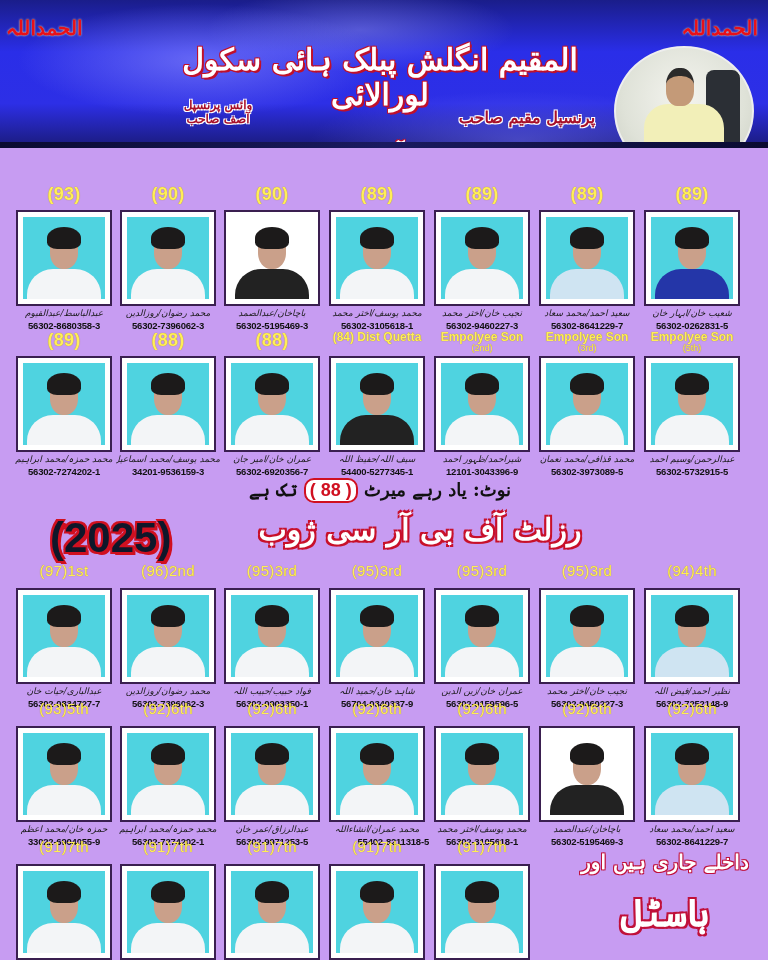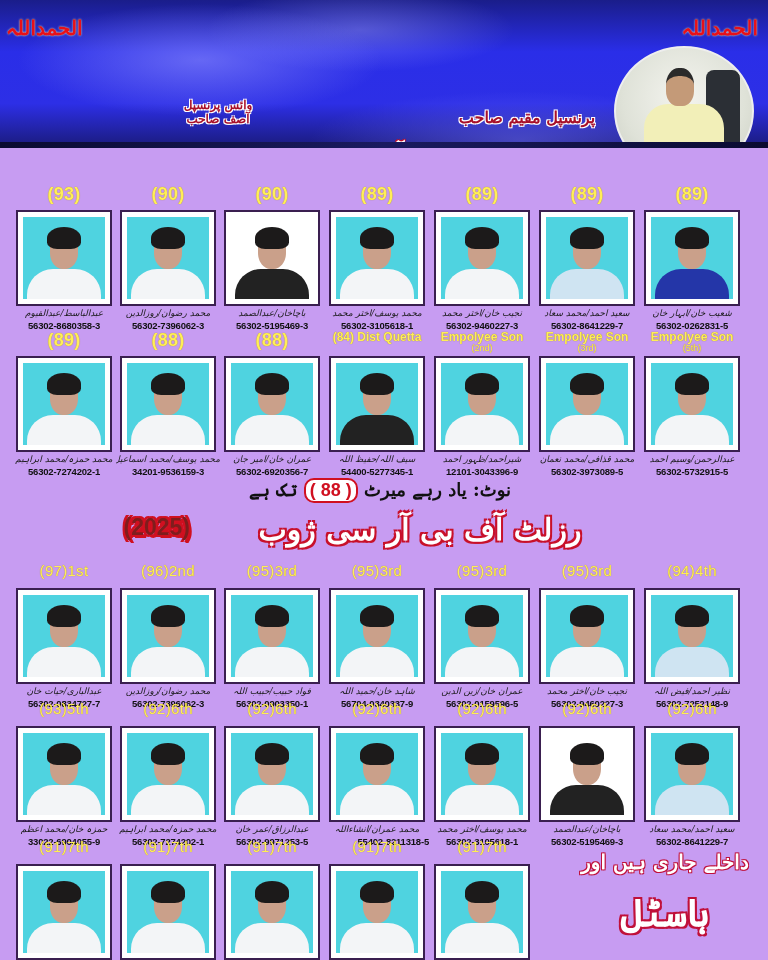--- a/index.html
+++ b/index.html
@@ -128,22 +128,22 @@
   .note .merit {
     display: inline-block; background: #fff; color: #d01020; border: 2px solid #d01020;
     border-radius: 10px; padding: 0 4px; font-family: "Liberation Sans", sans-serif;
   }
   .zhob-title {
     position: absolute; top: 512px; left: 240px; width: 360px; text-align: center;
     font-family: "DejaVu Serif", serif; font-size: 30px; font-weight: bold; color: #fff; direction: rtl;
     text-shadow: 2px 2px 0 #c8102a, -2px -2px 0 #c8102a, 2px -2px 0 #c8102a, -2px 2px 0 #c8102a;
   }
   .zhob-year {
-    position: absolute; top: 514px; left: 50px; width: 140px; text-align: right;
-    font-family: "Liberation Sans", sans-serif; font-size: 23px; font-weight: bold; color: #7f1d1d;
+    position: absolute; top: 514px; left: 50px; width: 140px; text-align: left;
+    font-family: "Liberation Sans", sans-serif; font-size: 42px; font-weight: bold; color: #0f172a;
     text-shadow: 2px 2px 0 #d01020, -2px -2px 0 #d01020, 2px -2px 0 #d01020, -2px 2px 0 #d01020, 3px 3px 0 #d01020;
   }
   .admission {
     position: absolute; left: 580px; top: 850px; width: 170px; text-align: center;
     font-family: "DejaVu Serif", serif; font-size: 20px; font-weight: bold; color: #fff; direction: rtl;
     text-shadow: 1px 1px 0 #c0103a, -1px -1px 0 #c0103a, 1px -1px 0 #c0103a, -1px 1px 0 #c0103a;
   }
   .hostel {
     position: absolute; left: 595px; top: 890px; width: 140px; text-align: center;
     font-family: "DejaVu Serif", serif; font-size: 38px; font-weight: bold; color: #fff; direction: rtl;
@@ -157,20 +157,21 @@
   <div class="hamd left">الحمداللہ</div>
   <div class="hamd right">الحمداللہ</div>
 
   <div class="portrait principal-p">
     <div class="chair"></div>
     <div class="body"></div>
     <div class="head"></div>
     <div class="desk"></div>
   </div>
 
+  <div class="school-title">المقیم انگلش پبلک ہائی سکول لورالائی</div>
   <div class="vice">
     <div>وائس پرنسپل</div>
     <div>آصف صاحب</div>
   </div>
   <div class="principal">پرنسپل مقیم صاحب</div>
   <div class="selected-line">
     <span>منتخب طلباء بی آر سی لورالائی</span>
     <span class="yr">( 2025 )</span>
   </div>
 </div>

